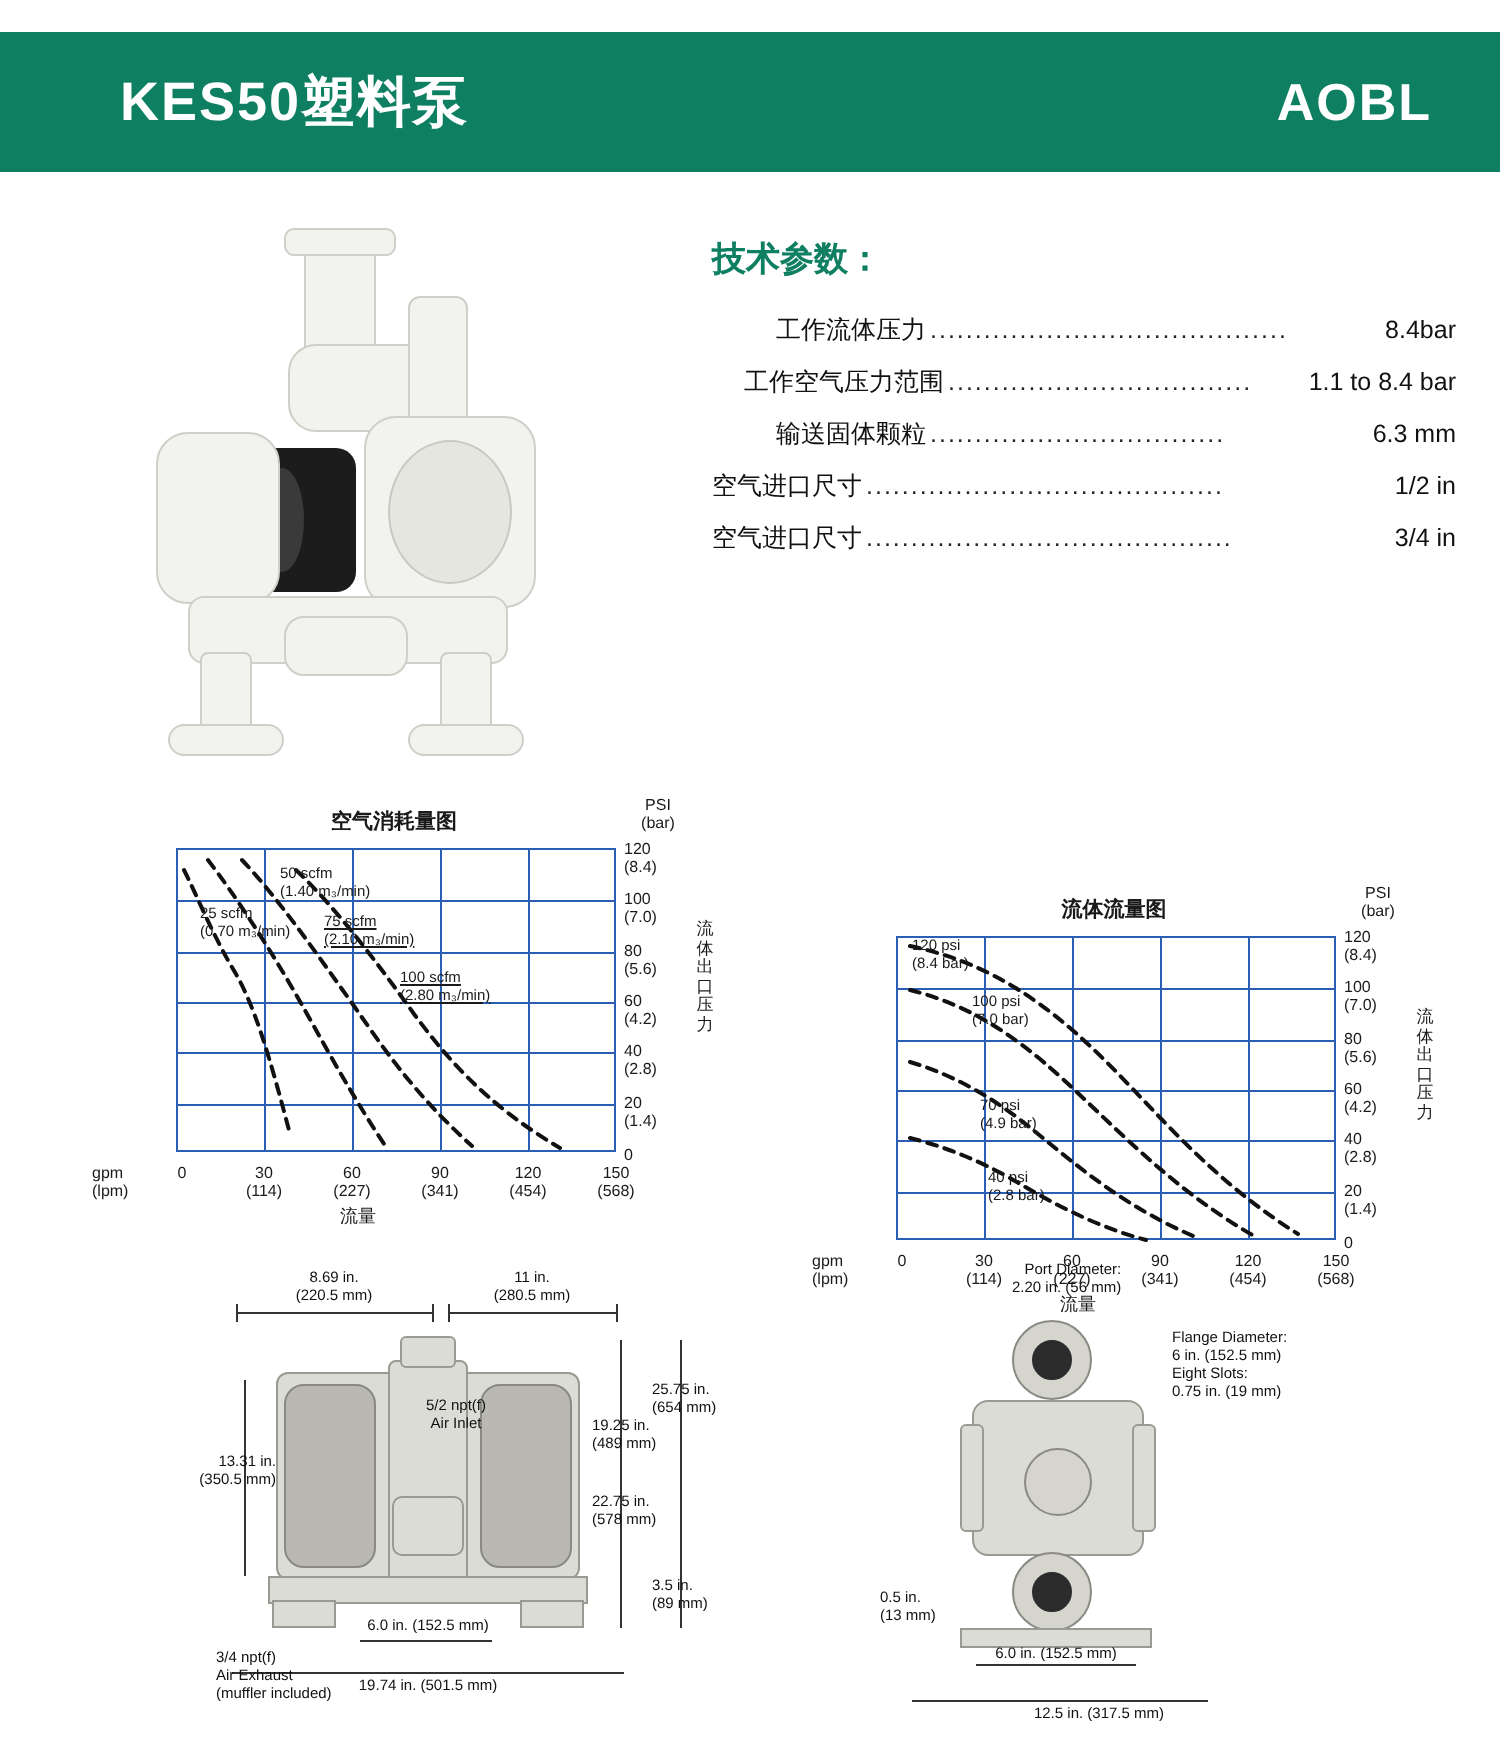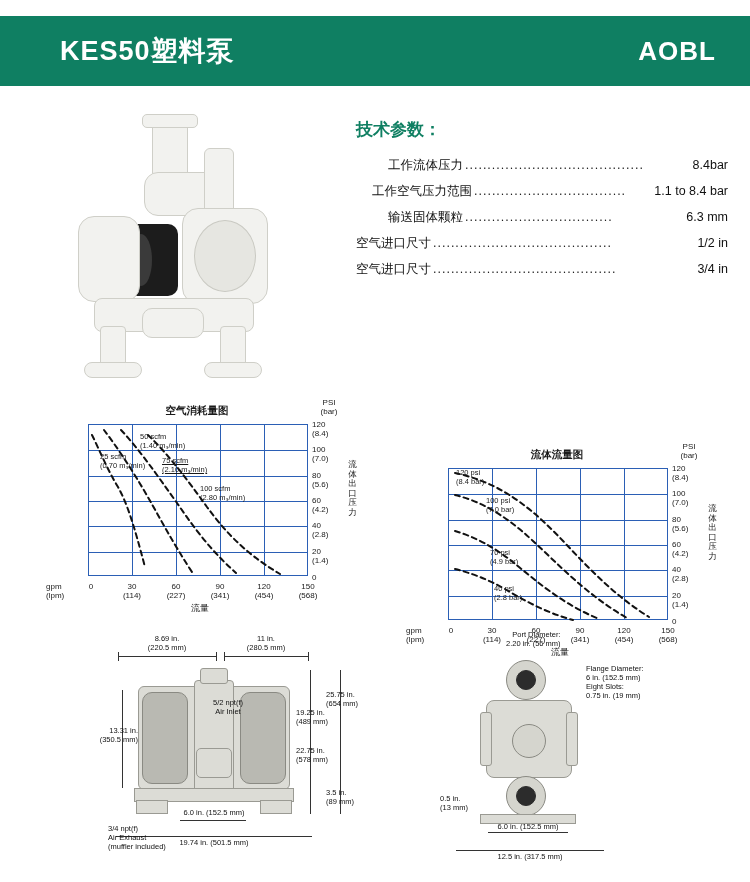--- a/index.html
+++ b/index.html
@@ -140,21 +140,20 @@
   .ylabel-v {
     position:absolute;
     font-size:8.5px;
     width:11px;
     line-height:1.12;
     text-align:center;
   }
   .xlabel {
     position:absolute;
     font-size:9px;
-    text-align:center;
     width:60px;
   }
   .curve-lbl {
     position:absolute;
     font-size:7.5px;
     line-height:1.2;
     text-align:left;
     white-space:nowrap;
   }
   svg.curves { position:absolute; left:0; top:0; overflow:visible; }
@@ -302,21 +301,21 @@
 
   <div class="xlabel" style="left:148px; top:206px;">流量</div>
   <div class="ylabel-v" style="left:325px; top:64px;">流体出口压力</div>
 
   <div class="curve-lbl" style="left:78px; top:56px; white-space:pre;">25 scfm
 (0.70 m₃/min)</div>
   <div class="curve-lbl" style="left:118px; top:36px; white-space:pre;">50 scfm
 (1.40 m₃/min)</div>
   <div class="curve-lbl" style="left:140px; top:60px; white-space:pre;text-decoration:underline;">75 scfm
 (2.10 m₃/min)</div>
-  <div class="curve-lbl" style="left:178px; top:88px; white-space:pre;">100 scfm
+  <div class="curve-lbl" style="left:178px; top:88px; white-space:pre;text-decoration:underline;">100 scfm
 (2.80 m₃/min)</div>
 </div>
 
 <div class="chart-box chart-right">
   <div class="chart-title">流体流量图</div>
 
   <div class="psi-head" style="left:290px; top:2px; white-space:pre;">PSI
 (bar)</div>
 
   <div class="plot">
@@ -453,14 +452,14 @@
   <div class="mech m-circ" style="left:86px; top:158px; width:20px; height:20px; background:#2c2c2c; border-color:#2c2c2c;"></div>
 
   <div class="mech m-gray" style="left:50px; top:186px; width:96px; height:10px;"></div>
 
   <div class="dm" style="left:10px; top:166px; white-space:pre;">0.5 in.
 (13 mm)</div>
 
   <div class="dl dl-h" style="left:58px; top:204px; width:80px;"></div>
   <div class="dl dl-h" style="left:26px; top:222px; width:148px;"></div>
   <div class="dm c" style="left:50px; top:194px; width:96px;">6.0 in. (152.5 mm)</div>
-  <div class="dm c" style="left:48px; top:224px; width:104px;">12.5 in. (317.5 mm)</div>
+  <div class="dm c" style="left:48px; top:224px; width:104px;text-align:right;">12.5 in. (317.5 mm)</div>
 </div>
 
 </body></html>

